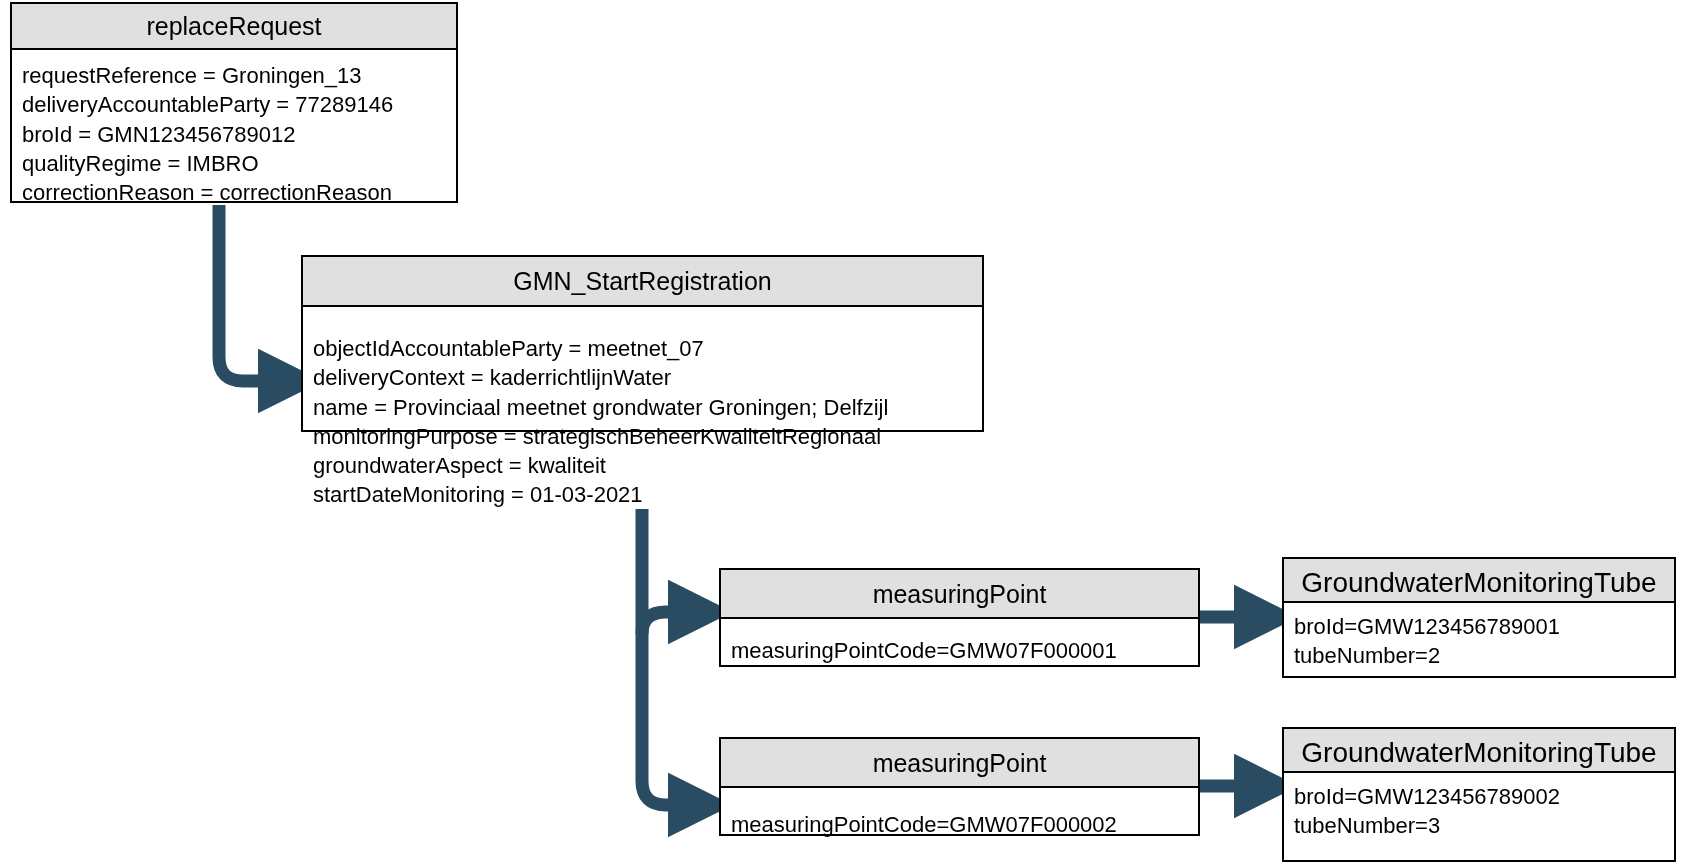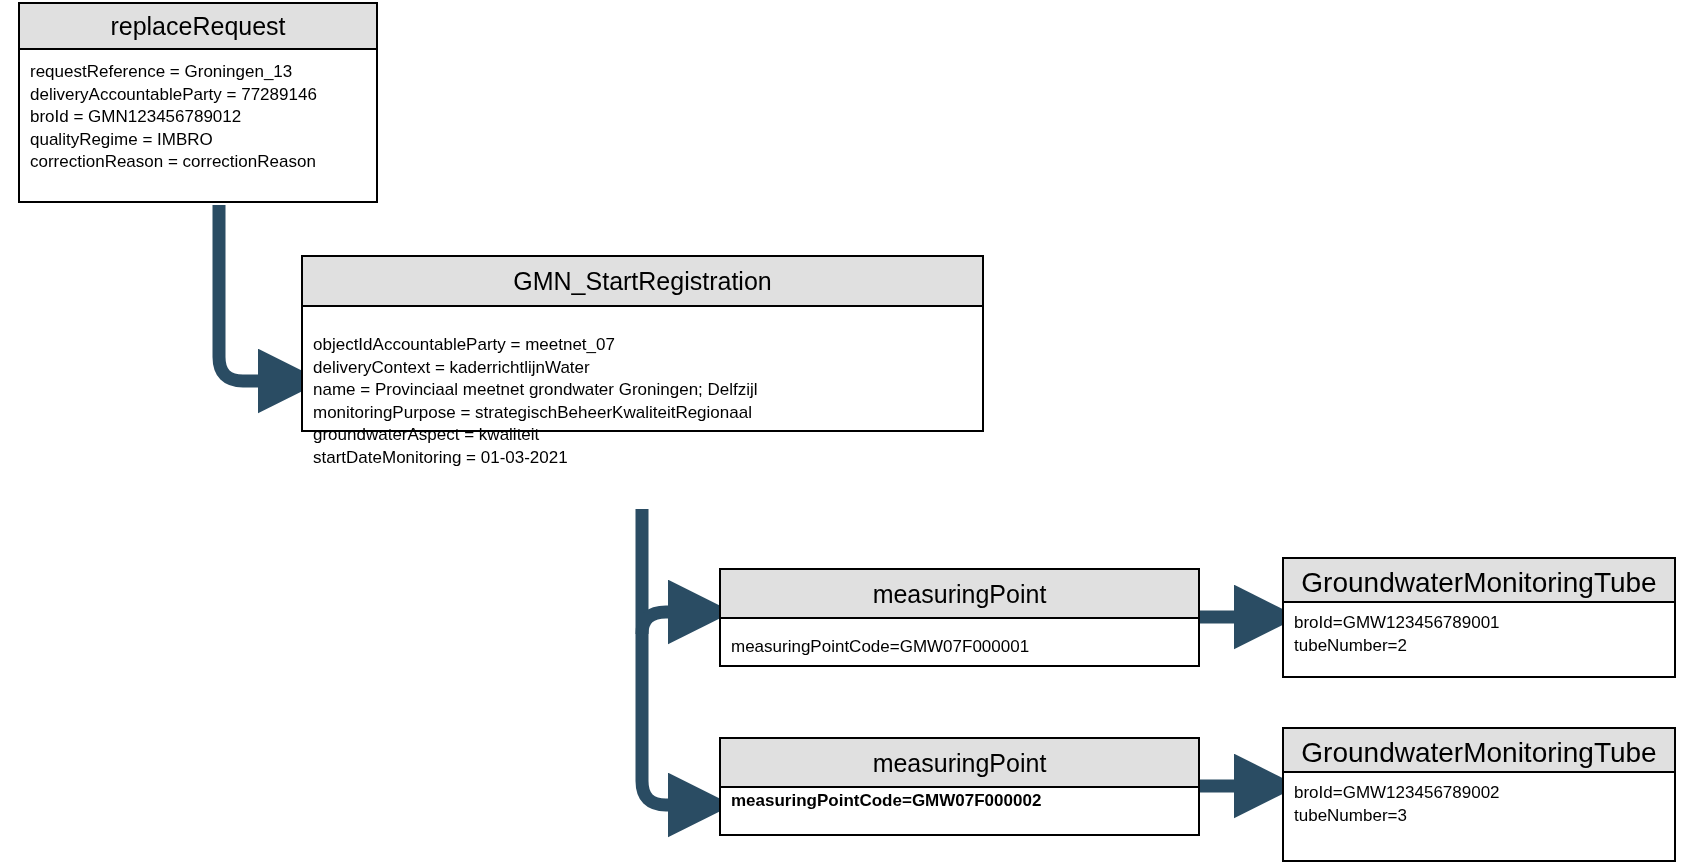--- a/index.html
+++ b/index.html
@@ -42,44 +42,44 @@
     padding: 7px 8px 8px 8px;
     white-space: nowrap;
     overflow: hidden;
   }
   .node-title.small {
     font-size: 28px;
   }
   .node-body {
     box-sizing: border-box;
     padding: 8px 10px 10px 10px;
-    font-size: 17px;
+    font-size: 22px;
     line-height: 1.33;
   }
   .node-body .attr {
     white-space: nowrap;
     overflow: hidden;
   }
 
   
-  #node-replace-request   { left: 18px;   top: 2px;   width: 360px; height: 201px; }
+  #node-replace-request   { left: 10px;   top: 2px;   width: 448px; height: 201px; }
   #node-replace-request .node-title { height: 46px; }
   #node-replace-request .node-body  { padding-top: 11px; }
 
   #node-gmn-start         { left: 301px;  top: 255px; width: 683px; height: 177px; }
   #node-gmn-start .node-title { height: 50px; padding-top: 9px; }
   #node-gmn-start .node-body  { padding-top: 27px; }
 
   #node-measuring-point-1 { left: 719px;  top: 568px; width: 481px; height: 99px; }
   #node-measuring-point-1 .node-title { height: 49px; padding-top: 9px; }
   #node-measuring-point-1 .node-body  { padding-top: 17px; }
 
   #node-measuring-point-2 { left: 719px;  top: 737px; width: 481px; height: 99px; }
   #node-measuring-point-2 .node-title { height: 49px; padding-top: 9px; }
-  #node-measuring-point-2 .node-body  { padding-top: 2px; font-weight: bold; }
+  #node-measuring-point-2 .node-body  { padding-top: 22px; }
 
   #node-tube-1            { left: 1282px; top: 557px; width: 394px; height: 121px; }
   #node-tube-1 .node-title { height: 44px; padding-top: 7px; }
   #node-tube-1 .node-body  { padding-top: 9px; }
 
   #node-tube-2            { left: 1282px; top: 727px; width: 394px; height: 135px; }
   #node-tube-2 .node-title { height: 44px; padding-top: 7px; }
   #node-tube-2 .node-body  { padding-top: 9px; }
 </style>
 </head>

